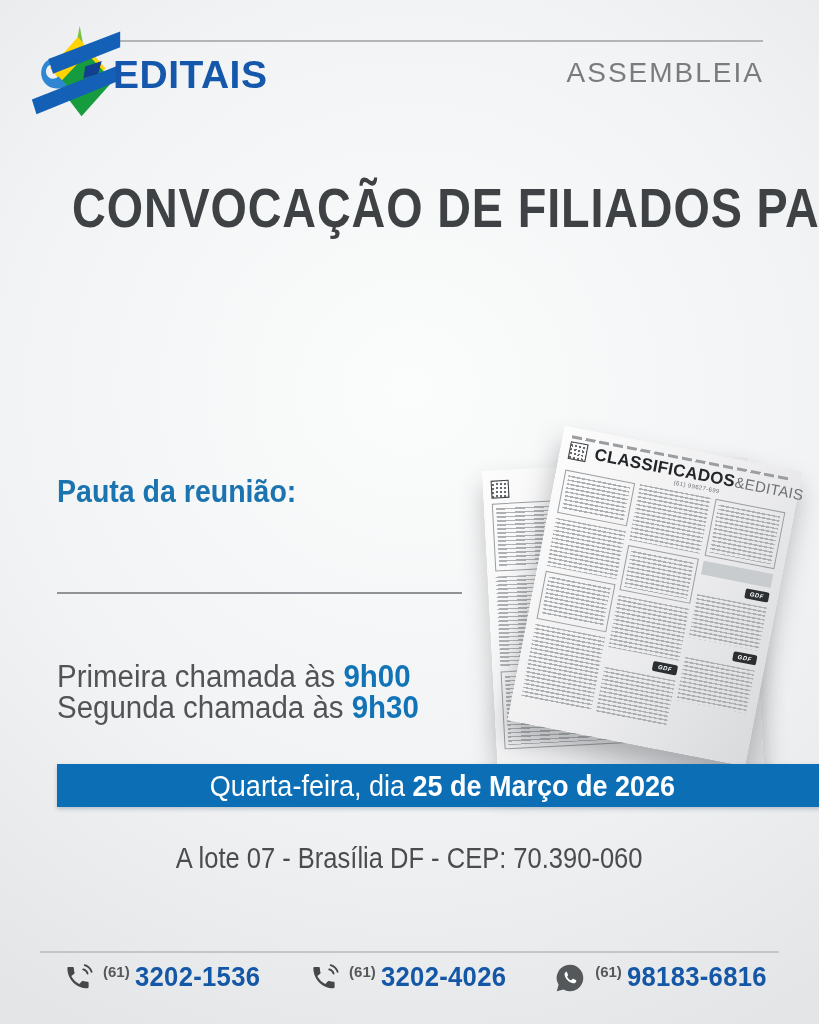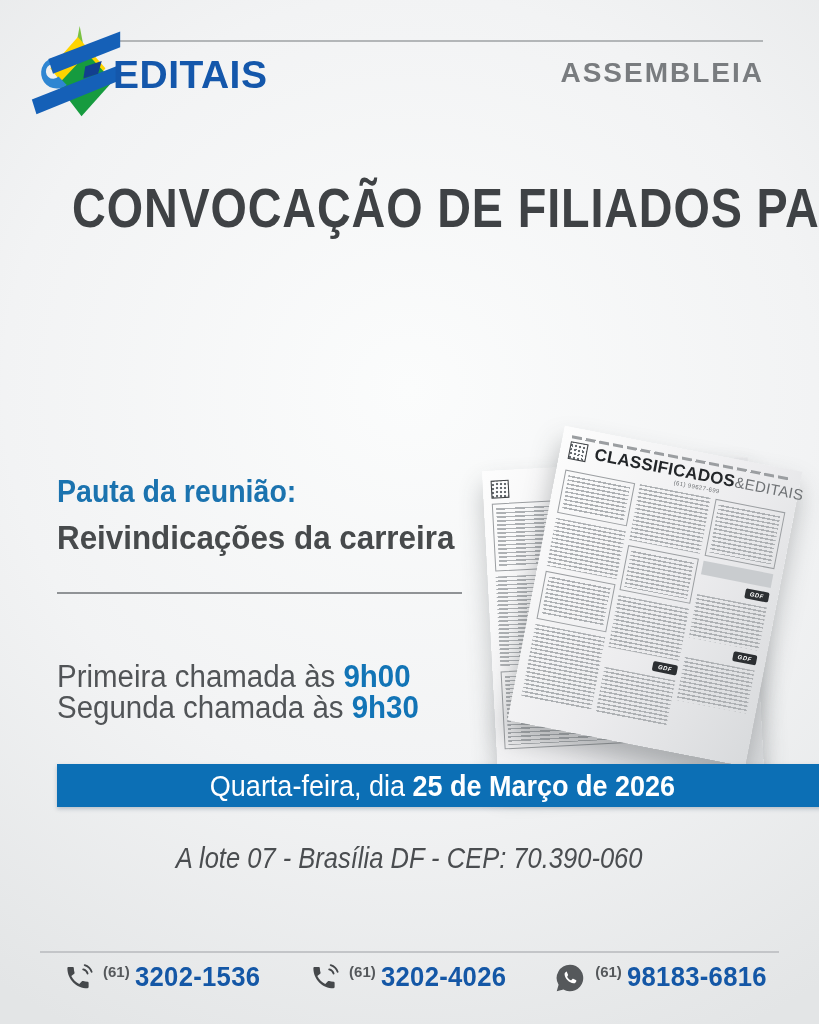--- a/index.html
+++ b/index.html
@@ -6,21 +6,21 @@
   body{width:819px;height:1024px;font-family:"Liberation Sans","DejaVu Sans",sans-serif;}
   .page{position:relative;width:819px;height:1024px;overflow:hidden;
     background:radial-gradient(ellipse 90% 70% at 50% 38%, #fbfcfc 0%, #f2f3f4 55%, #e3e5e6 100%);}
   .cond{display:inline-block;white-space:nowrap;transform:scaleX(var(--sx,.85));transform-origin:center;}
   .cond-l{display:inline-block;white-space:nowrap;transform:scaleX(var(--sx,.9));transform-origin:left center;}
 
   
   .top-line{position:absolute;left:113px;top:40px;width:650px;height:2px;background:#b3b6b8;}
   .logo{position:absolute;left:30px;top:22px;width:92px;height:100px;}
   .wordmark{position:absolute;left:113px;top:53px;font-size:39px;font-weight:700;color:#1457ab;letter-spacing:.5px;}
-  .tag{position:absolute;right:55px;top:57px;font-size:28px;font-weight:700;color:#797c7f;letter-spacing:2px;}
+  .tag{position:absolute;right:55px;top:57px;font-size:28px;font-weight:400;color:#797c7f;letter-spacing:2px;}
 
   
   .headline{position:absolute;left:0;right:0;top:176px;text-align:center;
     font-size:55px;font-weight:600;color:#3f4245;letter-spacing:1px;}
 
   
   .band{position:absolute;left:0;top:240px;width:819px;height:205px;background:#1f9e4b;overflow:hidden;}
   .band::before{content:"";position:absolute;inset:0;
     background:
       radial-gradient(circle 140px at 15% 30%, rgba(255,255,255,.07), transparent 70%),
@@ -69,21 +69,21 @@
   .shade{background:#c9cccf;height:14px;}
 
   
   .datebar{position:absolute;left:57px;top:764px;width:771px;height:43px;background:#0c6fb5;
     display:flex;align-items:center;justify-content:center;color:#fff;font-size:30px;
     box-shadow:0 2px 4px rgba(30,60,90,.25);}
 
   
   .address{position:absolute;left:0;right:0;top:840px;text-align:center;color:#4a4d50;font-size:29px;line-height:1.3;}
   .address .venue{font-weight:700;color:#1567ad;}
-  .address .l2{font-weight:500;font-style:italic;}
+  .address .l2{font-weight:500;}
 
   
   .foot-line{position:absolute;left:40px;top:951px;width:739px;height:2px;background:#c3c5c8;}
   .phones{position:absolute;left:63px;right:45px;top:962px;display:flex;justify-content:space-between;align-items:center;}
   .phone{display:flex;align-items:center;}
   .picon{width:30px;height:30px;margin-right:10px;}
   .area{font-size:15px;font-weight:700;color:#55585b;margin-right:5px;position:relative;top:-6px;}
   .num{font-size:27px;font-weight:700;color:#1457a6;letter-spacing:.3px;display:inline-block;transform:scaleX(.95);transform-origin:left center;}
 </style>
 </head>
@@ -106,23 +106,20 @@
   <div class="wordmark">EDITAIS</div>
   <div class="tag">ASSEMBLEIA</div>
 
   <div class="headline">
     <span class="cond" style="--sx:.85">CONVOCAÇÃO DE FILIADOS PARA</span>
   </div>
 
 
   <div class="pauta">
     <span class="cond-l" style="--sx:.92">Pauta da reunião:</span>
-  </div>
-  <div class="topic">
-    <span class="cond-l" style="--sx:.95">Reivindicações da carreira</span>
   </div>
 
   <div class="divider1"></div>
 
   <div class="call call1">
     <span class="cond-l" style="--sx:.95"><span>Primeira chamada às</span> <strong class="time">9h00</strong></span>
   </div>
   <div class="call call2">
     <span class="cond-l" style="--sx:.95"><span>Segunda chamada às</span> <strong class="time">9h30</strong></span>
   </div>

